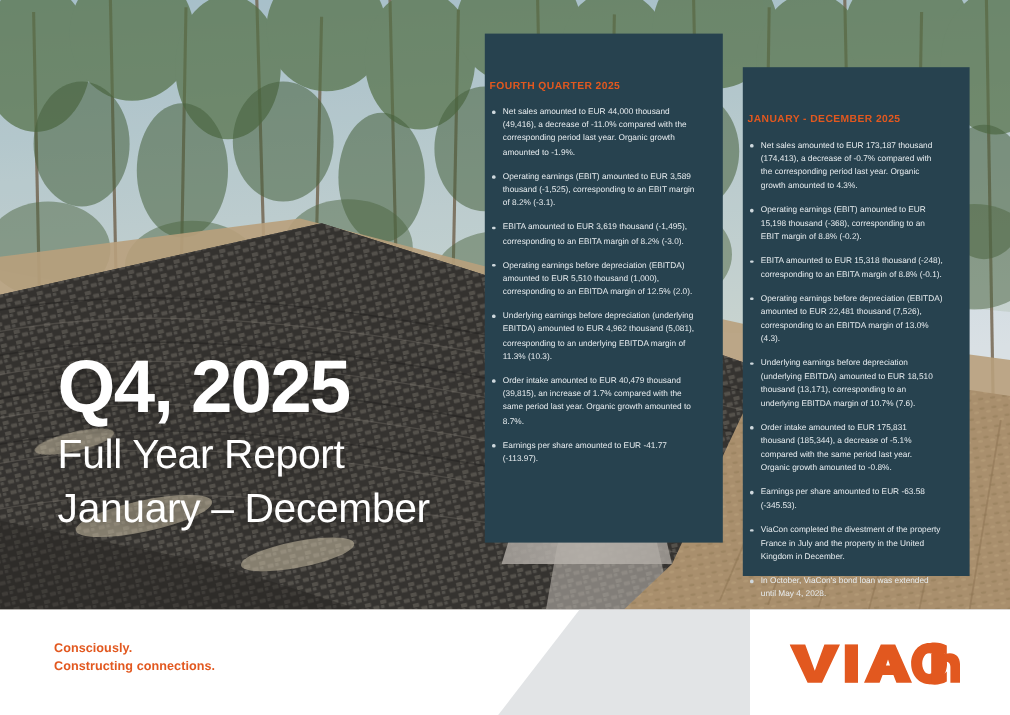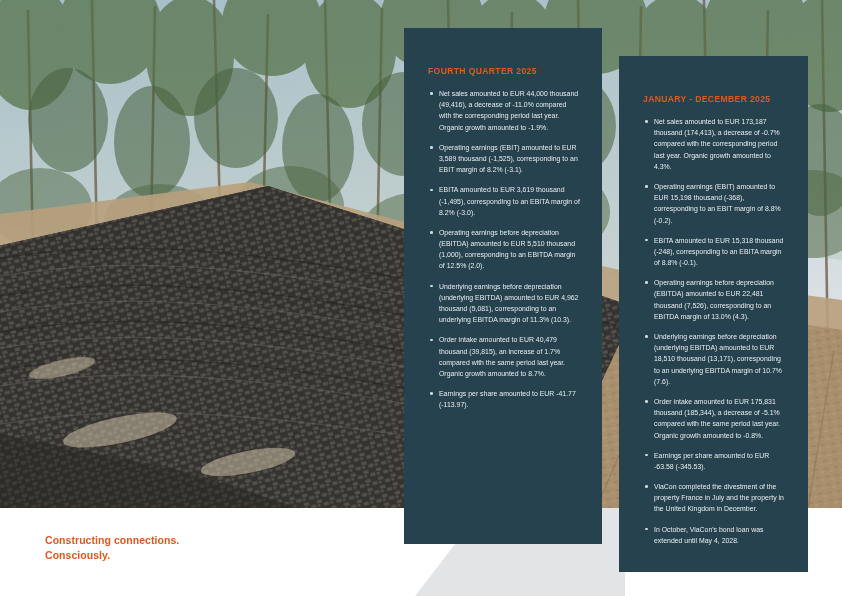--- a/index.html
+++ b/index.html
@@ -47,23 +47,23 @@
     line-height: 1.16;
     letter-spacing: -0.3px;
     margin-top: 6px;
     white-space: nowrap;
   }
 
   
   .panel {
     position: absolute;
     top: 28px;
-    height: 516px;
+    height: 424px;
     background: #27424f;
-    padding: 38px 22px 18px 24px;
+    padding: 38px 22px 18px 4px;
     z-index: 7;
   }
   .panel-left  { left: 404px; width: 198px; }
   .panel-right { left: 619px; width: 189px; margin-top: 28px; }
 
   .panel-heading {
     color: #E2581F;
     font-size: 8.6px;
     font-weight: bold;
     letter-spacing: 0.35px;
@@ -254,20 +254,25 @@
         <path d="M682,506 L734,344"></path>
           <path d="M724,508 L768,346"></path>
         <path d="M766,508 L800,348"></path>
           <path d="M808,508 L834,350"></path>
       </g>
 
       <path d="M-20,430 L180,470 L300,508 L-20,508 Z" fill="#262422" opacity="0.45"></path>
     </svg>
   </div>
 
+  <div class="title-block">
+    <div class="title-main">Q4, 2025</div>
+    <div class="title-sub">Full Year Report</div>
+    <div class="title-sub">January – December</div>
+  </div>
 
   <div class="panel panel-left">
     <div class="panel-heading">FOURTH QUARTER 2025</div>
     <ul class="bullets">
       <li>Net sales amounted to EUR 44,000 thousand (49,416), a decrease of -11.0% compared with the corresponding period last year. Organic growth amounted to -1.9%.</li>
       <li>Operating earnings (EBIT) amounted to EUR 3,589 thousand (-1,525), corresponding to an EBIT margin of 8.2% (-3.1).</li>
       <li>EBITA amounted to EUR 3,619 thousand (-1,495), corresponding to an EBITA margin of 8.2% (-3.0).</li>
       <li>Operating earnings before depreciation (EBITDA) amounted to EUR 5,510 thousand (1,000), corresponding to an EBITDA margin of 12.5% (2.0).</li>
       <li>Underlying earnings before depreciation (underlying EBITDA) amounted to EUR 4,962 thousand (5,081), corresponding to an underlying EBITDA margin of 11.3% (10.3).</li>
       <li>Order intake amounted to EUR 40,479 thousand (39,815), an increase of 1.7% compared with the same period last year. Organic growth amounted to 8.7%.</li>
@@ -291,22 +296,22 @@
   </div>
 
   <div class="footer">
     <svg class="footer-wedge" viewBox="0 0 842 88" preserveAspectRatio="none">
       <rect x="0" y="0" width="842" height="88" fill="#ffffff"></rect>
       <path d="M483,0 L842,0 L842,88 L415,88 Z" fill="#e2e4e6"></path>
       <path d="M625,0 L842,0 L842,88 L625,88 Z" fill="#ffffff"></path>
     </svg>
 
     <div class="tagline">
+      <div>Consciously.</div>
       <div>Constructing connections.</div>
-      <div>Consciously.</div>
     </div>
 
     <div class="logo">
       <svg width="142" height="36" viewBox="0 0 142 36">
         <g fill="#E2581F">
 
           <polygon points="0,2 13,2 21,24 29,2 42,2 27,34 15,34"></polygon>
 
           <rect x="46" y="2" width="11" height="32"></rect>
 

